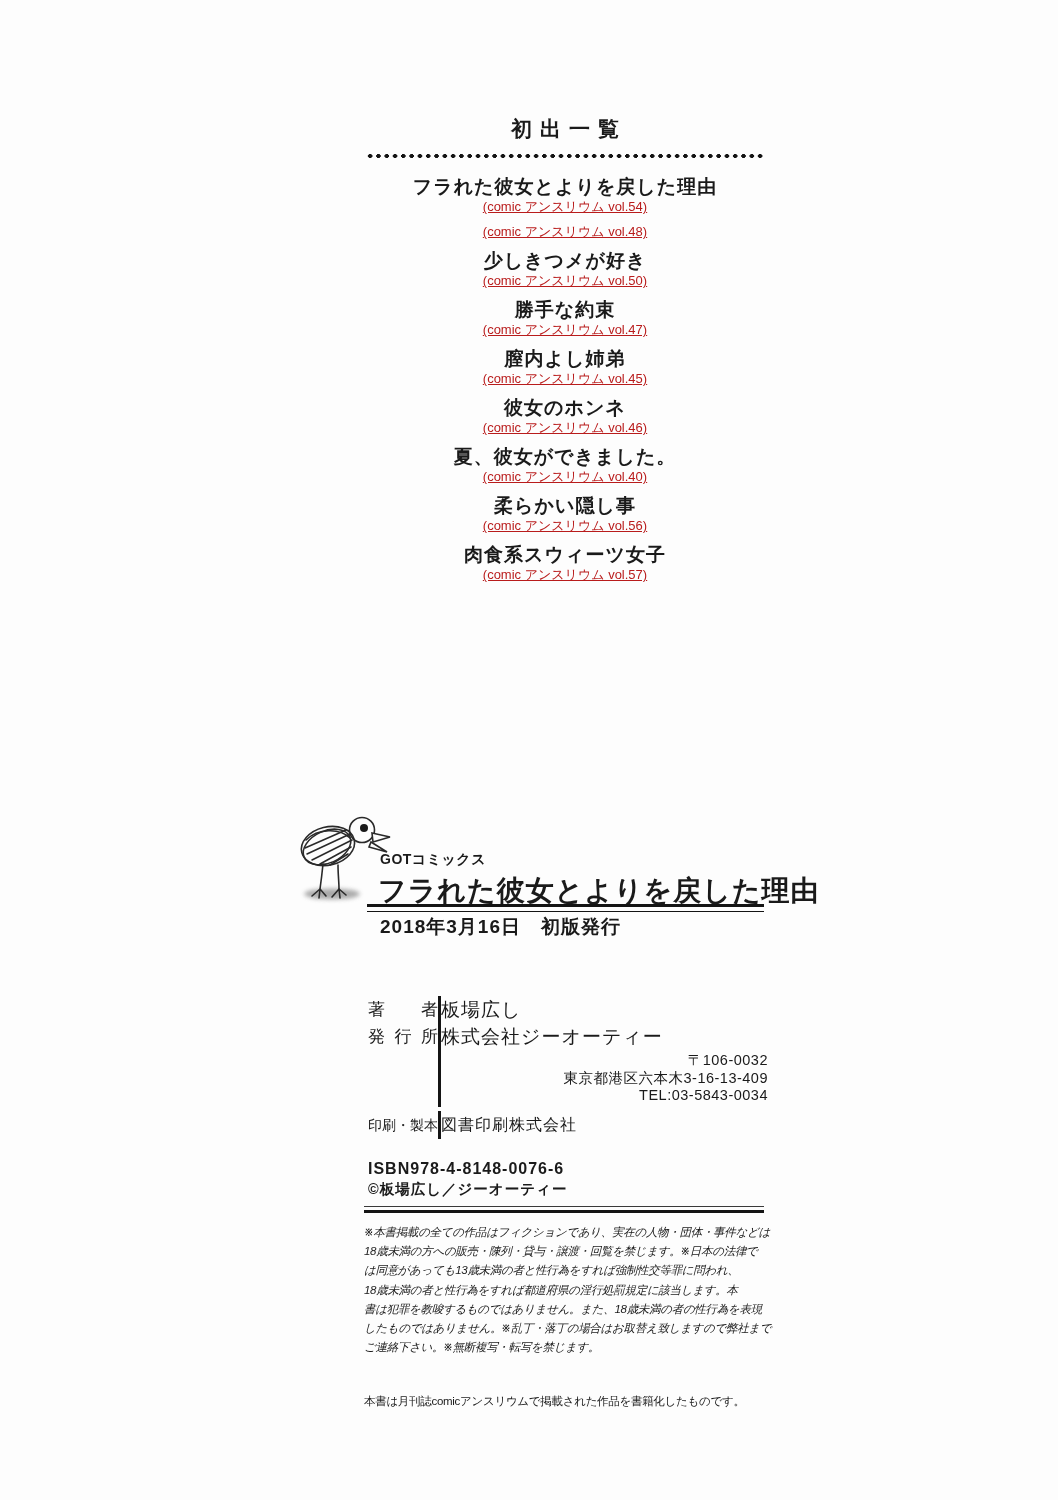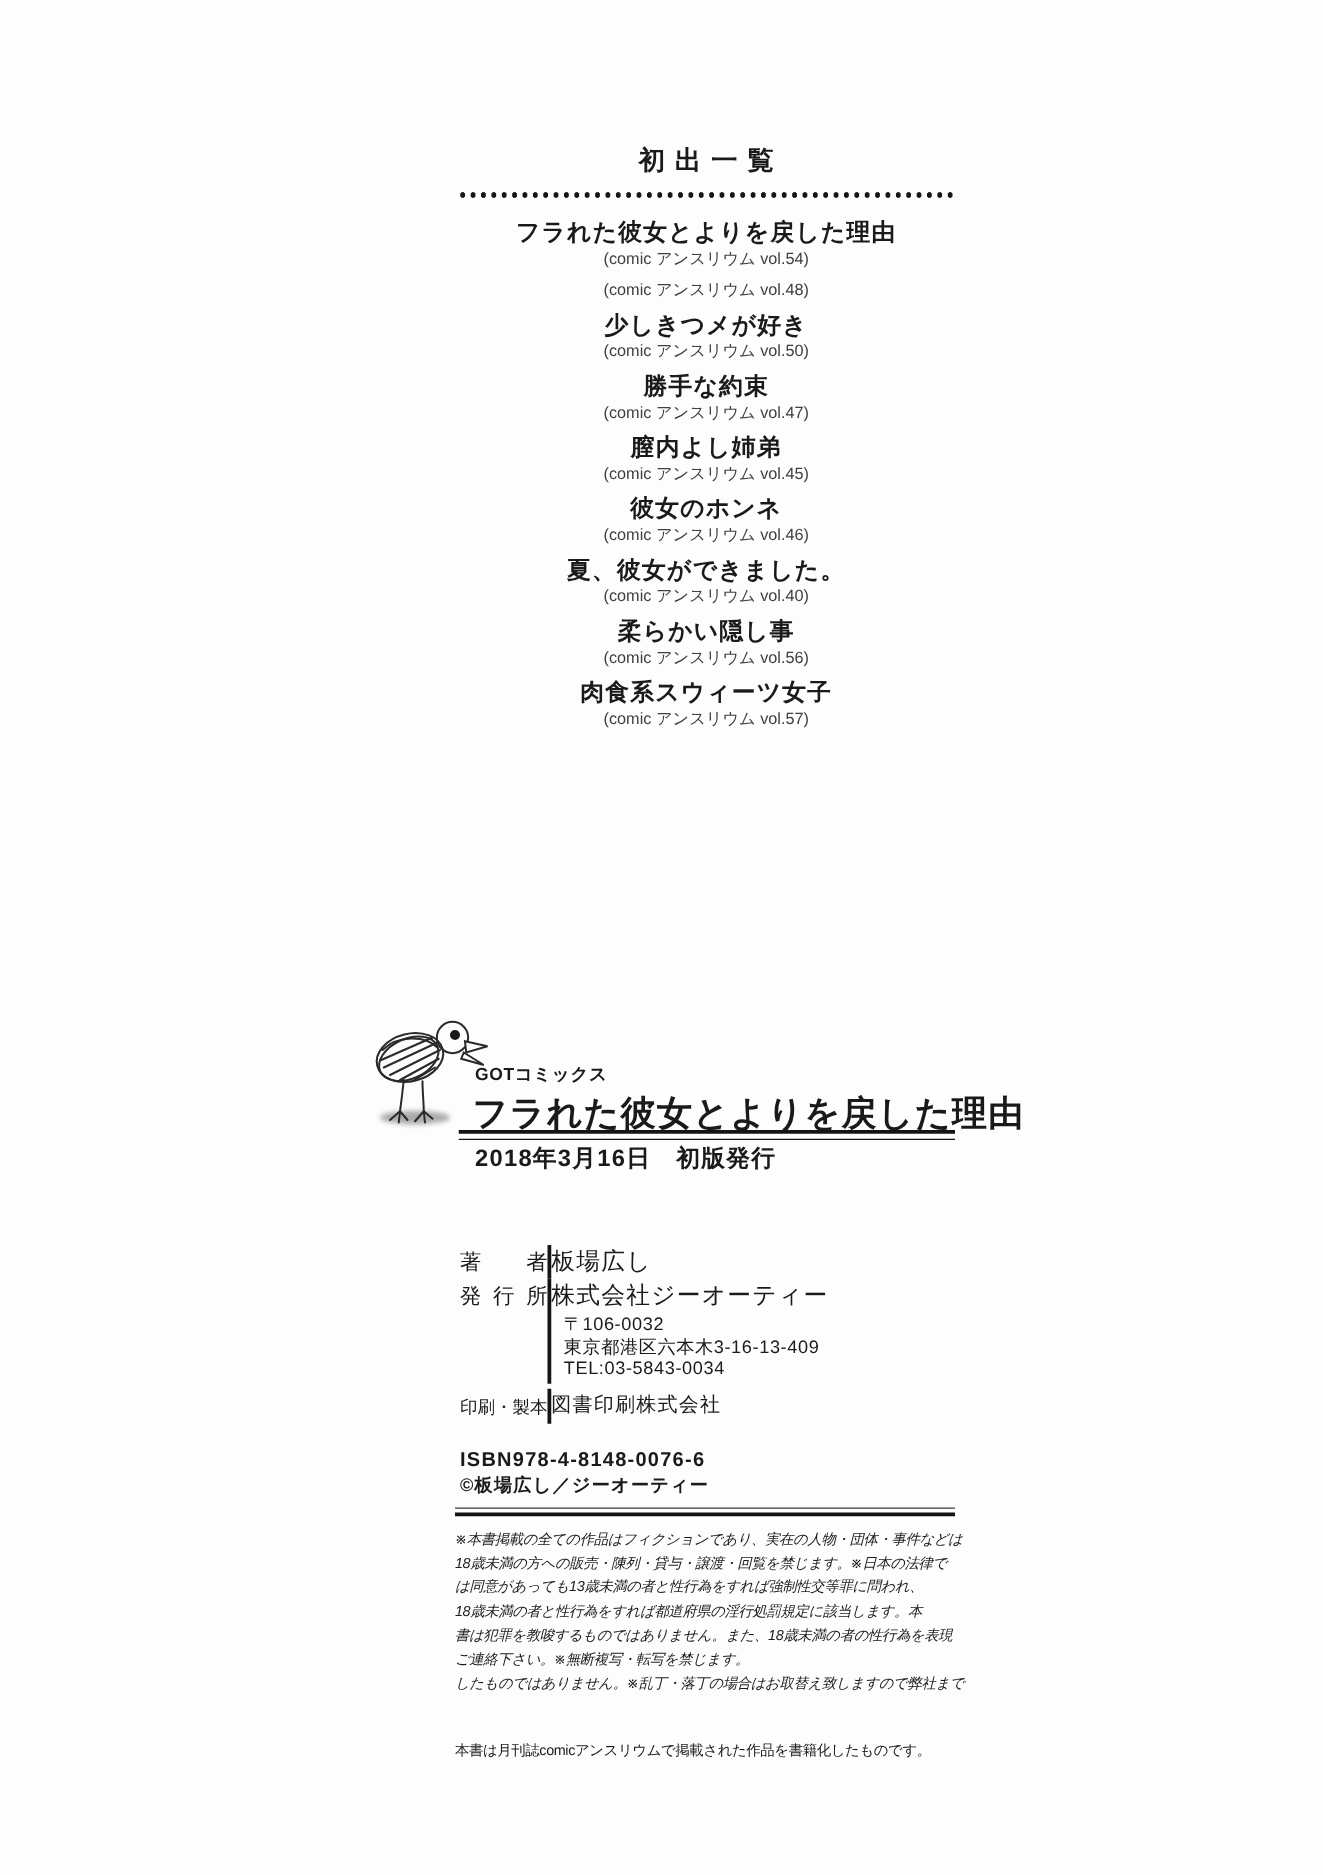--- a/index.html
+++ b/index.html
@@ -12,40 +12,40 @@
   .abs{position:absolute;}
 
   
   .works-section{left:366px;top:117px;width:398px;text-align:center;}
   .works-title{font-size:21px;font-weight:bold;letter-spacing:8px;padding-left:8px;line-height:24px;margin-bottom:12px;}
   .dotted-divider{height:6px;margin:0 0 16px 0;
     background-image:radial-gradient(circle 2.1px at 50% 50%, #141414 97%, transparent 100%);
     background-size:8.3px 6px;background-repeat:repeat-x;background-position:left center;}
   .work-item{margin-bottom:10px;}
   .work-title{font-size:19px;font-weight:bold;line-height:24px;letter-spacing:1px;}
-  .work-source{font-size:13px;line-height:15px;color:#404040;}
+  .work-source{font-size:13px;line-height:15px;color:#b91c1c;text-decoration:underline;}
 
   
   .bird-wrap{left:288px;top:804px;width:108px;height:104px;}
   .imprint-label{left:380px;top:851px;font-size:14px;font-weight:bold;letter-spacing:.5px;}
   .book-title{left:378px;top:872px;font-size:28px;font-weight:bold;letter-spacing:1px;white-space:nowrap;}
   .title-underline{left:367px;top:904px;width:397px;height:4px;
     border-top:3px solid #141414;border-bottom:1px solid #141414;}
   .edition-date{left:380px;top:914px;font-size:19px;font-weight:bold;letter-spacing:1px;}
 
   
   .colophon{left:368px;top:996px;width:400px;}
   .colophon-row{display:flex;align-items:flex-start;}
   .colophon-label{width:70px;flex:0 0 70px;font-size:17px;line-height:27px;
     text-align:justify;text-align-last:justify;letter-spacing:0;}
   .colophon-label.small{font-size:14px;line-height:28px;}
   .colophon-value{flex:1;border-left:3px solid #141414;padding-left:0;font-size:19px;line-height:27px;letter-spacing:1px;}
   .row-printer{margin-top:4px;}
   .row-printer .colophon-value{line-height:28px;font-size:16px;}
-  .address-block{padding-left:10px;font-size:14.5px;line-height:17.5px;letter-spacing:.5px;font-weight:normal;margin-top:2px;padding-bottom:2px;}
+  .address-block{padding-left:10px;font-size:14.5px;line-height:17.5px;letter-spacing:.5px;font-weight:normal;margin-top:2px;padding-bottom:2px;text-align:right;}
 
   
   .isbn-block{left:368px;top:1158px;font-weight:bold;}
   .isbn-text{font-size:16px;letter-spacing:1px;line-height:21px;}
   .copyright-text{font-size:14.5px;letter-spacing:1px;line-height:20px;}
 
   
   .double-rule{left:364px;top:1206px;width:400px;height:3px;
     border-top:1.5px solid #3a3a3a;border-bottom:3px solid #141414;}
   .disclaimer{left:364px;top:1223px;width:402px;font-style:italic;}
@@ -159,17 +159,17 @@
   <div class="copyright-text">©板場広し／ジーオーティー</div>
 </div>
 
 <div class="abs double-rule"></div>
 <div class="abs disclaimer">
   <div class="disclaimer-line">※本書掲載の全ての作品はフィクションであり、実在の人物・団体・事件などは</div>
   <div class="disclaimer-line">18歳未満の方への販売・陳列・貸与・譲渡・回覧を禁じます。※日本の法律で</div>
   <div class="disclaimer-line">は同意があっても13歳未満の者と性行為をすれば強制性交等罪に問われ、</div>
   <div class="disclaimer-line">18歳未満の者と性行為をすれば都道府県の淫行処罰規定に該当します。本</div>
   <div class="disclaimer-line">書は犯罪を教唆するものではありません。また、18歳未満の者の性行為を表現</div>
+  <div class="disclaimer-line">したものではありません。※乱丁・落丁の場合はお取替え致しますので弊社まで</div>
   <div class="disclaimer-line">ご連絡下さい。※無断複写・転写を禁じます。</div>
-  <div class="disclaimer-line">したものではありません。※乱丁・落丁の場合はお取替え致しますので弊社まで</div>
 </div>
 
 <div class="abs book-note">本書は月刊誌comicアンスリウムで掲載された作品を書籍化したものです。</div>
 
 </body></html>

